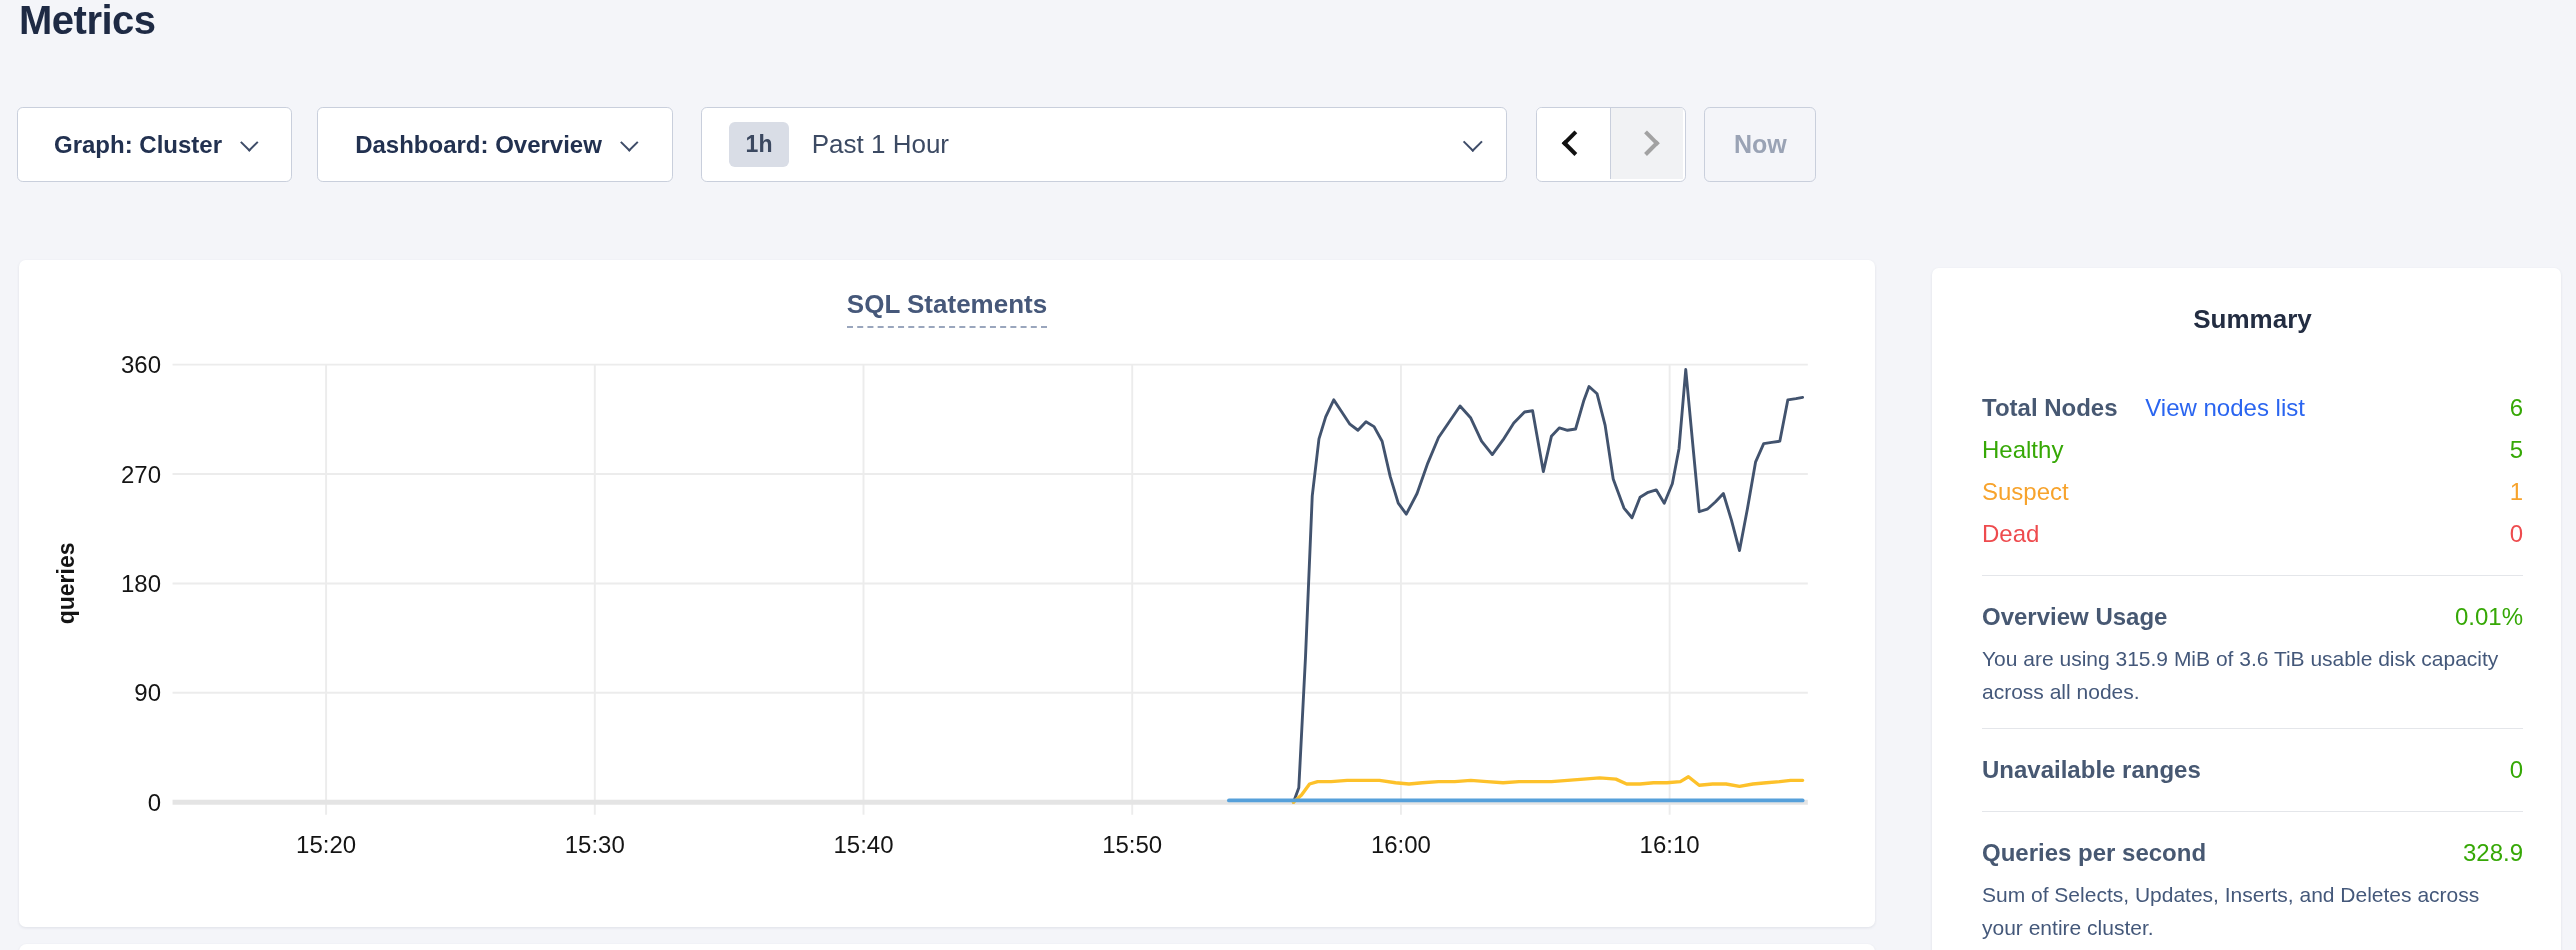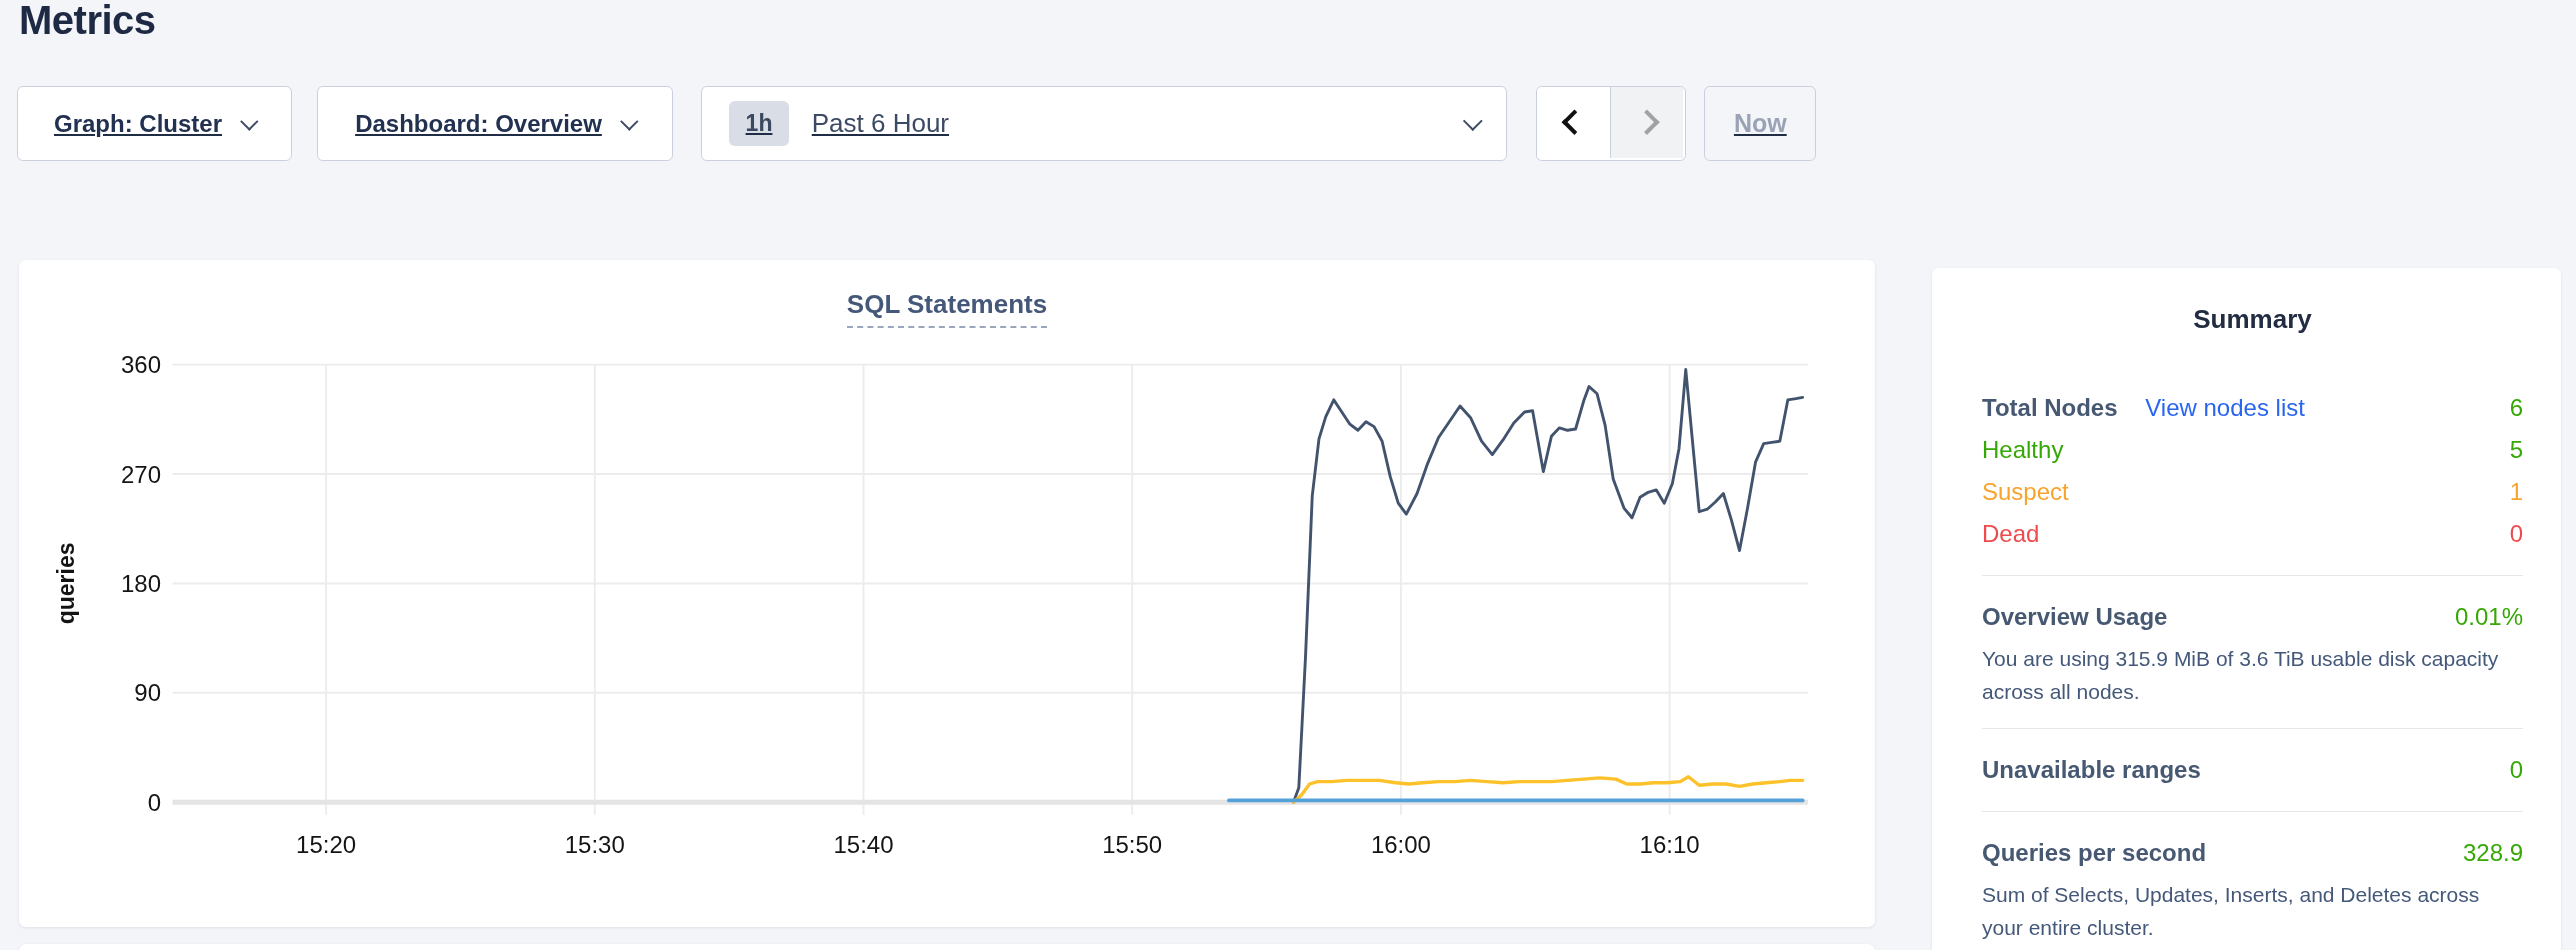--- a/index.html
+++ b/index.html
@@ -10,21 +10,21 @@
     font-family: "Liberation Sans", sans-serif;
     color: #1f2d45;
     overflow: hidden;
   }
   h1.page-title {
     position: absolute; left: 19px; top: -1.9px;
     font-size: 40px; font-weight: 600; color: #1e2a44; letter-spacing: -0.5px;
   }
   .toolbar {
     position: absolute; left: 17.3px; top: 86px; height: 96px;
-    display: flex; align-items: flex-start; text-decoration: underline;
+    display: flex; align-items: flex-end;
   }
   .dd, .timepicker, .arrows, .now-btn {
     background: #fff; border: 1.9px solid #c9cfdc; border-radius: 5.8px;
     height: 75px;
   }
   .dd {
     display: flex; align-items: center; justify-content: center; gap: 21px;
     font-size: 24px; font-weight: 700; color: #223150; cursor: pointer;
   }
   .dd.graph { width: 275px; margin-right: 25px; }
@@ -98,21 +98,21 @@
   <button class="dd graph">
     <span>Graph: Cluster</span>
     <i class="chev down"></i>
   </button>
   <button class="dd dash">
     <span>Dashboard: Overview</span>
     <i class="chev down"></i>
   </button>
   <div class="timepicker">
     <span class="badge">1h</span>
-    <span class="tp-label">Past 6 Hour</span>
+    <span class="tp-label">Past 1 Hour</span>
     <i class="chev down thin"></i>
   </div>
   <div class="arrows">
     <button class="arrow prev">
       <i class="chev left"></i>
     </button>
     <button class="arrow next">
       <i class="chev right"></i>
     </button>
   </div>

